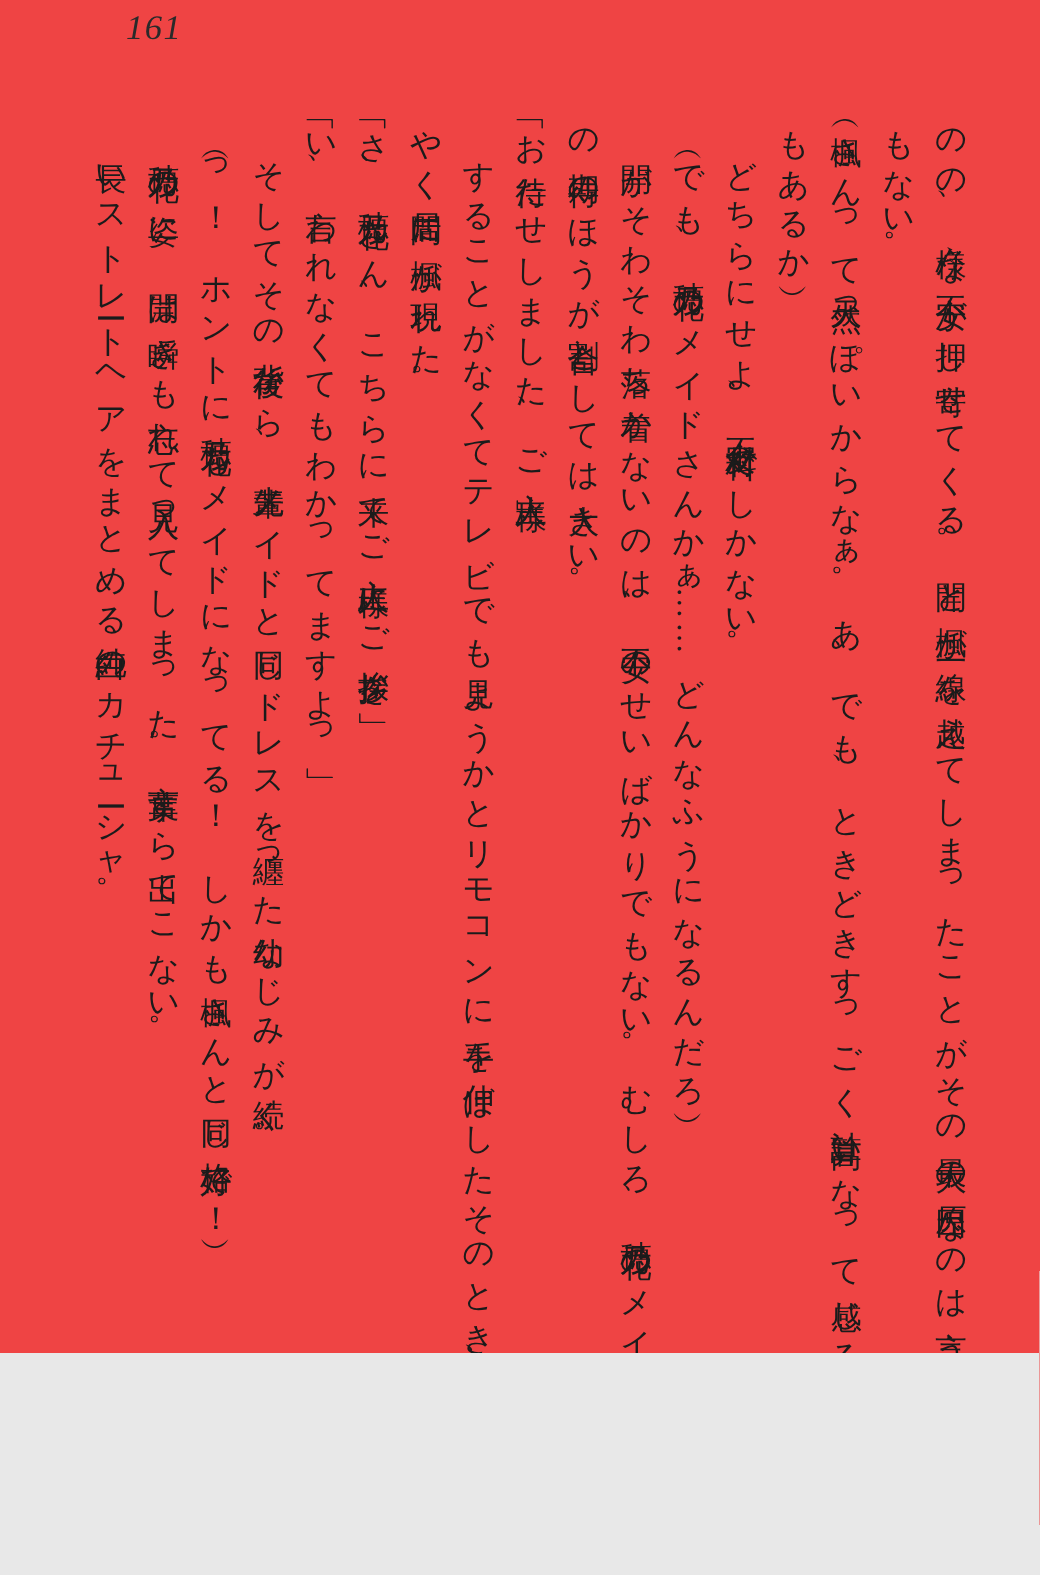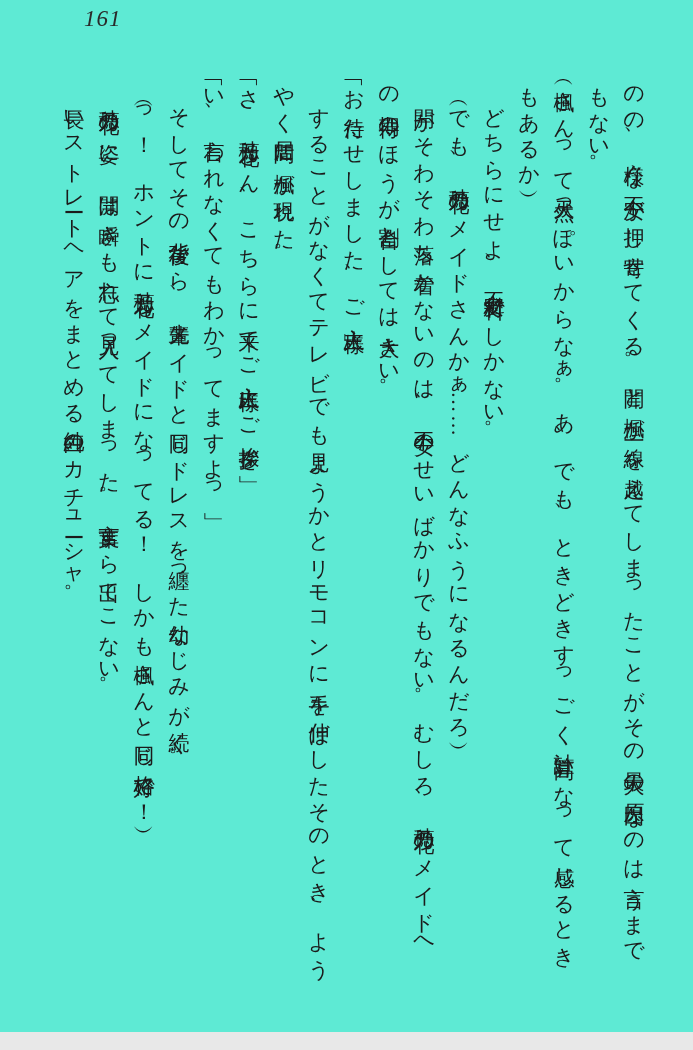--- a/index.html
+++ b/index.html
@@ -3,23 +3,23 @@
 <meta charset="utf-8">
 <style>
   html, body {
     margin: 0;
     padding: 0;
     background: #e8e8e8;
   }
   .page {
     position: relative;
     width: 693px;
-    height: 1032px;
+    height: 902px;
     margin: 0 auto;
-    background: #5eead4;
+    background: #ef4444;
     overflow: hidden;
     font-family: "Liberation Serif", "DejaVu Serif", serif;
     color: #1b1b1b;
   }
   .page-number {
     position: absolute;
     top: 6px;
     left: 84px;
     font-size: 23px;
     font-style: italic;

